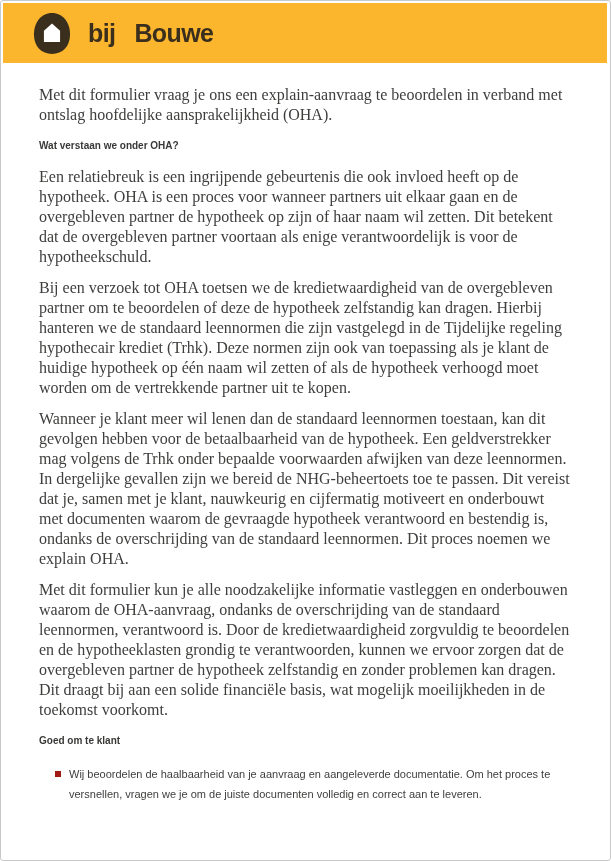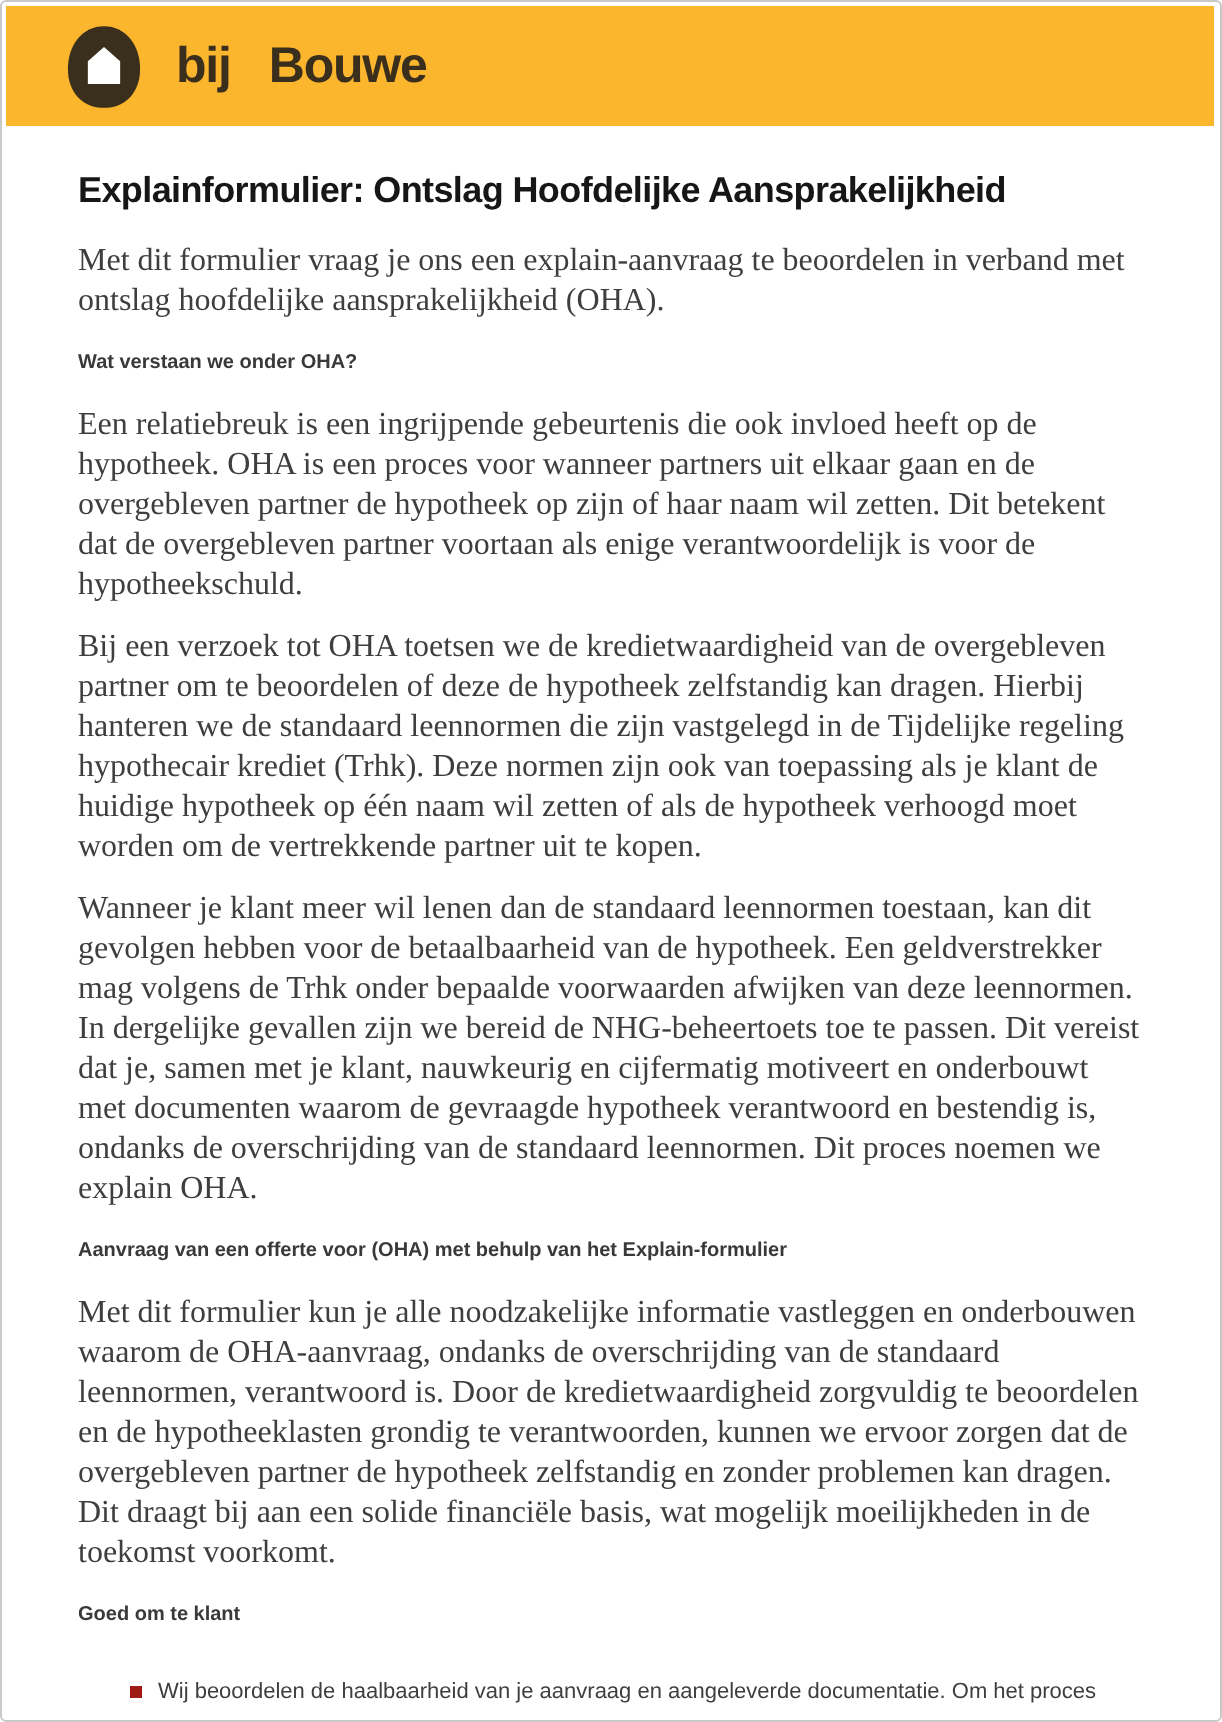--- a/index.html
+++ b/index.html
@@ -60,21 +60,21 @@
     font-family: Liberation Serif, serif;
   }
   .section-h {
     font-size: 10px;
     line-height: 20px;
     font-weight: bold;
     color: #393938;
     margin: 0 0 11px 0;
   }
   ul.bullet-list {
-    margin: 16px;
+    margin: 6px;
     padding: 2px 0 0 10px;
     list-style: none;
   }
   ul.bullet-list li {
     position: relative;
     padding-left: 14px;
     margin-bottom: 13px;
     font-size: 11px;
     line-height: 20px;
     color: #3E3E3D;
@@ -100,30 +100,28 @@
       <path d="M20 12 L28.5 19.5 L28.5 31.5 L11.5 31.5 L11.5 19.5 Z" fill="#FFFFFF"></path>
     </svg>
     <div class="brand">
       <span class="part1">bij</span>
       <span class="part2">Bouwe</span>
     </div>
   </div>
 
   <div class="content">
 
-    <h1 class="doc-title">Explainformulier: Ontslag Hoofdelijke Aansprakelijkheid</h1>
 
     <p class="body-p">Met dit formulier vraag je ons een explain-aanvraag te beoordelen in verband met ontslag hoofdelijke aansprakelijkheid (OHA).</p>
 
     <h2 class="section-h">Wat verstaan we onder OHA?</h2>
     <p class="body-p">Een relatiebreuk is een ingrijpende gebeurtenis die ook invloed heeft op de hypotheek. OHA is een proces voor wanneer partners uit elkaar gaan en de overgebleven partner de hypotheek op zijn of haar naam wil zetten. Dit betekent dat de overgebleven partner voortaan als enige verantwoordelijk is voor de hypotheekschuld.</p>
     <p class="body-p">Bij een verzoek tot OHA toetsen we de kredietwaardigheid van de overgebleven partner om te beoordelen of deze de hypotheek zelfstandig kan dragen. Hierbij hanteren we de standaard leennormen die zijn vastgelegd in de Tijdelijke regeling hypothecair krediet (Trhk). Deze normen zijn ook van toepassing als je klant de huidige hypotheek op één naam wil zetten of als de hypotheek verhoogd moet worden om de vertrekkende partner uit te kopen.</p>
     <p class="body-p">Wanneer je klant meer wil lenen dan de standaard leennormen toestaan, kan dit gevolgen hebben voor de betaalbaarheid van de hypotheek. Een geldverstrekker mag volgens de Trhk onder bepaalde voorwaarden afwijken van deze leennormen. In dergelijke gevallen zijn we bereid de NHG-beheertoets toe te passen. Dit vereist dat je, samen met je klant, nauwkeurig en cijfermatig motiveert en onderbouwt met documenten waarom de gevraagde hypotheek verantwoord en bestendig is, ondanks de overschrijding van de standaard leennormen. Dit proces noemen we explain OHA.</p>
 
-    <h2 class="section-h">Aanvraag van een offerte voor (OHA) met behulp van het Explain-formulier</h2>
     <p class="body-p">Met dit formulier kun je alle noodzakelijke informatie vastleggen en onderbouwen waarom de OHA-aanvraag, ondanks de overschrijding van de standaard leennormen, verantwoord is. Door de kredietwaardigheid zorgvuldig te beoordelen en de hypotheeklasten grondig te verantwoorden, kunnen we ervoor zorgen dat de overgebleven partner de hypotheek zelfstandig en zonder problemen kan dragen. Dit draagt bij aan een solide financiële basis, wat mogelijk moeilijkheden in de toekomst voorkomt.</p>
 
     <h2 class="section-h">Goed om te klant</h2>
     <ul class="bullet-list">
       <li>Wij beoordelen de haalbaarheid van je aanvraag en aangeleverde documentatie. Om het proces te versnellen, vragen we je om de juiste documenten volledig en correct aan te leveren.</li>
     </ul>
 
   </div>
 
 </div>

